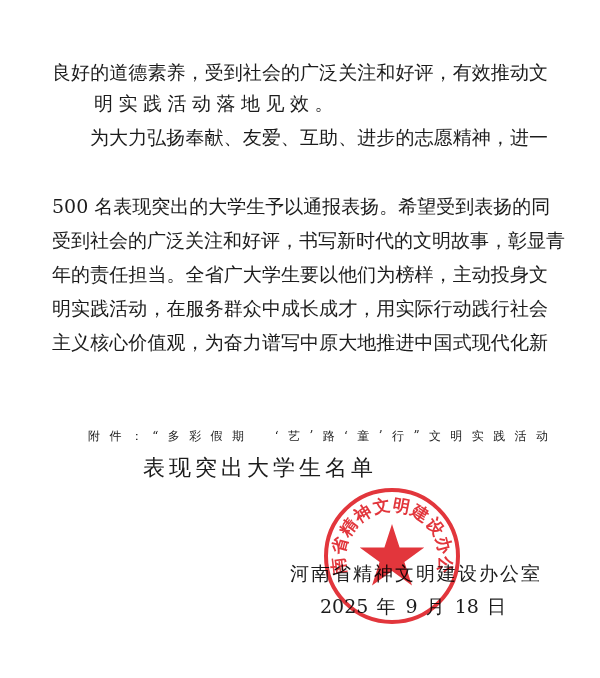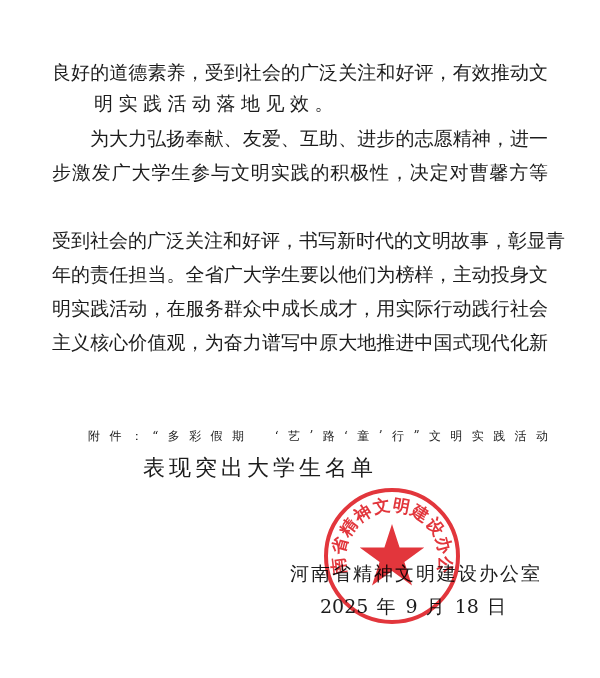--- a/index.html
+++ b/index.html
@@ -34,20 +34,21 @@
       color: #1c1c1c;
     }
     .line.justify {
       text-align: justify;
       text-align-last: justify;
       letter-spacing: 0;
     }
     .line.indent {
       left: 90px;
       width: 458px;
+      font-family: Liberation Serif, serif;
     }
     .attach-1 {
       position: absolute;
       left: 88px;
       width: 460px;
       font-size: 12px;
       line-height: 24px;
       white-space: nowrap;
       text-align: justify;
       text-align-last: justify;
@@ -99,21 +100,21 @@
   </style>
 </head>
 <body>
 
 <div class="page">
 
   <div class="line justify" style="top:60px;">良好的道德素养，受到社会的广泛关注和好评，有效推动文</div>
   <div class="line" style="top:91px;margin-left:42px;">明实践活动落地见效。</div>
 
   <div class="line justify indent" style="top:126px;">为大力弘扬奉献、友爱、互助、进步的志愿精神，进一</div>
-  <div class="line justify" style="top:160px;">步激发广大学生参与文明实践的积极性，决定对曹馨方等</div>
+  <div class="line justify" style="top:194px;">500 名表现突出的大学生予以通报表扬。希望受到表扬的同</div>
   <div class="line justify" style="top:228px;">受到社会的广泛关注和好评，书写新时代的文明故事，彰显青</div>
   <div class="line justify" style="top:262px;">年的责任担当。全省广大学生要以他们为榜样，主动投身文</div>
   <div class="line justify" style="top:330px;">主义核心价值观，为奋力谱写中原大地推进中国式现代化新</div>
   <div class="line justify" style="top:296px;">明实践活动，在服务群众中成长成才，用实际行动践行社会</div>
 
   <div class="attach-1" style="top:424px;">附件：“多彩假期　‘艺’路‘童’行”文明实践活动</div>
   <div class="attach-2" style="top:456px;">表现突出大学生名单</div>
 
   <div class="signature" style="top:561px;">河南省精神文明建设办公室</div>
   <div class="date" style="top:594px;">2025 年 9 月 18 日</div>

